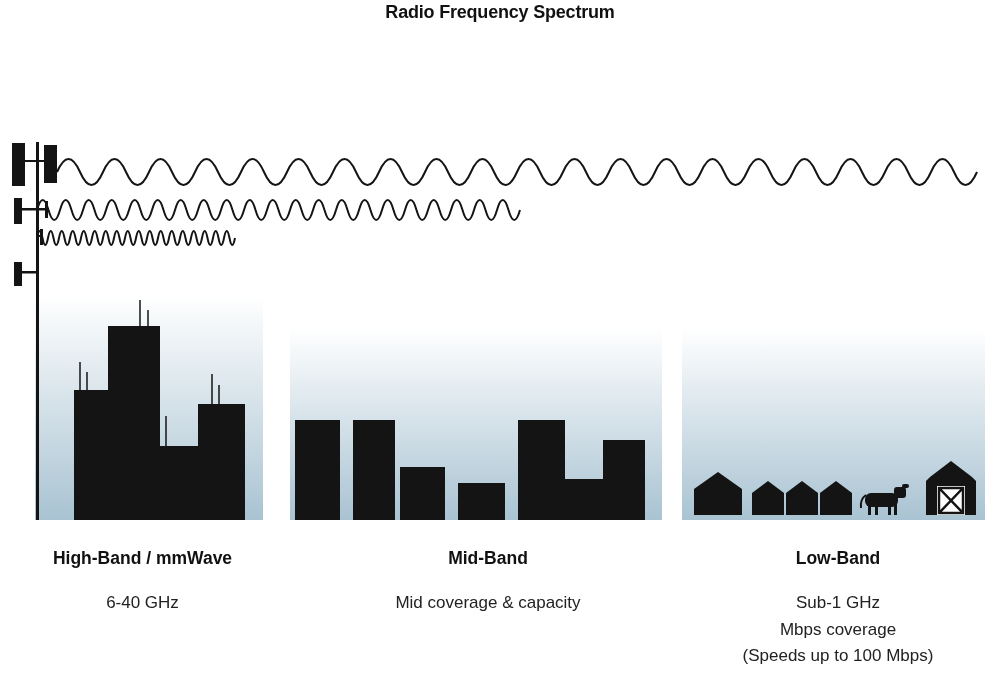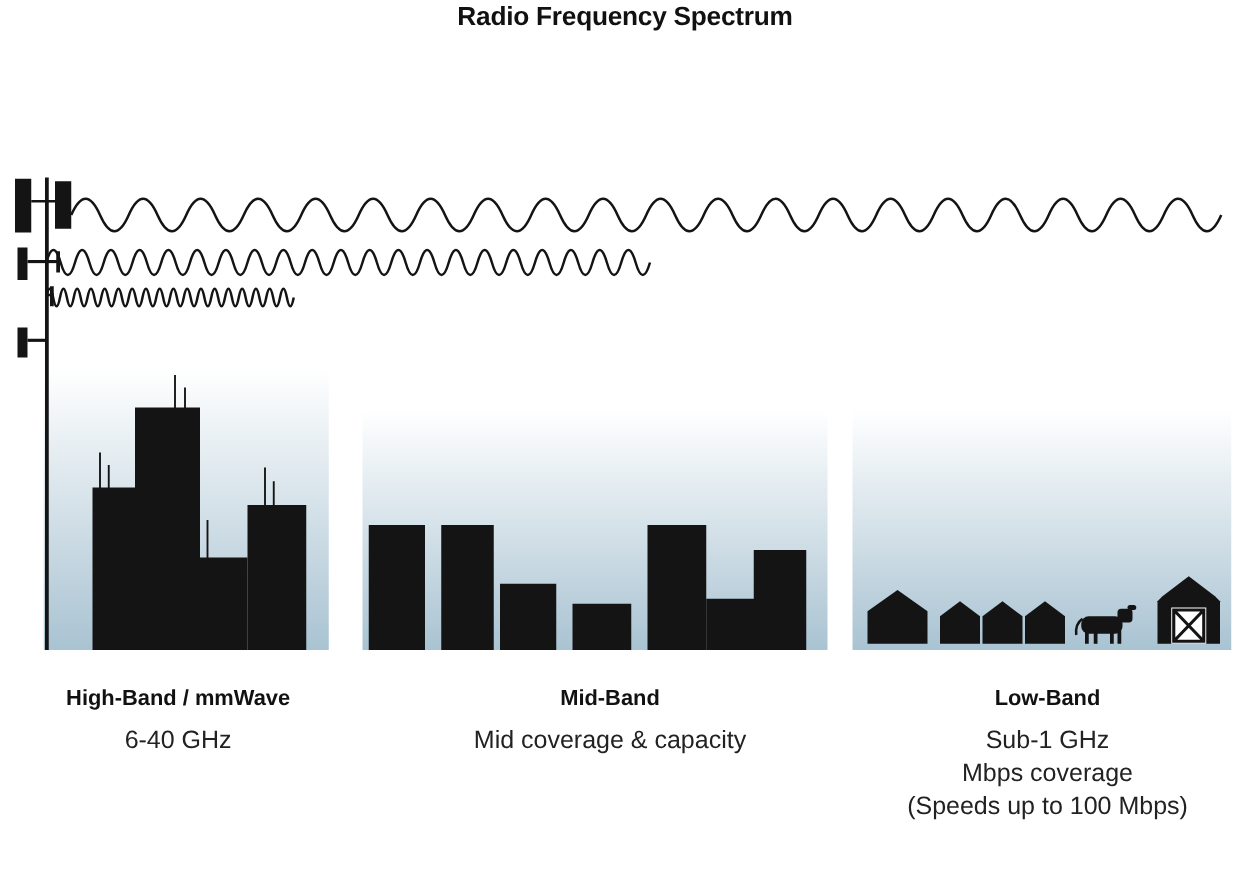--- a/index.html
+++ b/index.html
@@ -14,44 +14,44 @@
     height: 700px;
     background: #ffffff;
     overflow: hidden;
   }
   .title {
     position: absolute;
     top: 2px;
     left: 0;
     width: 100%;
     text-align: center;
-    font-size: 21px;
+    font-size: 18px;
     font-weight: 700;
     letter-spacing: -0.2px;
     color: #111111;
   }
   .diagram-svg {
     position: absolute;
     top: 0;
     left: 0;
   }
   .band {
     position: absolute;
     top: 548px;
     text-align: center;
     color: #1c1c1c;
   }
   .band-name {
     font-size: 17.5px;
     font-weight: 700;
-    margin-bottom: 10px;
+    margin-bottom: 21px;
     color: #111111;
   }
   .band-lines div {
-    font-size: 20px;
+    font-size: 17px;
     line-height: 26.5px;
     color: #222222;
   }
   .band-high { left: 0px;   width: 285px; }
   .band-mid  { left: 338px; width: 300px; }
   .band-low  { left: 688px; width: 300px; }
 </style>
 </head>
 <body>
 

